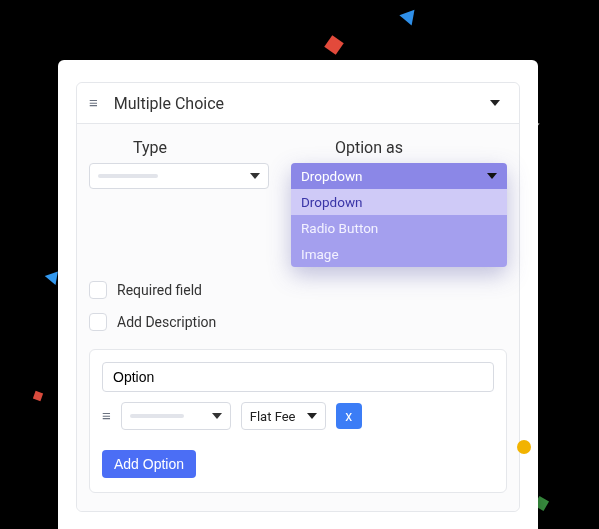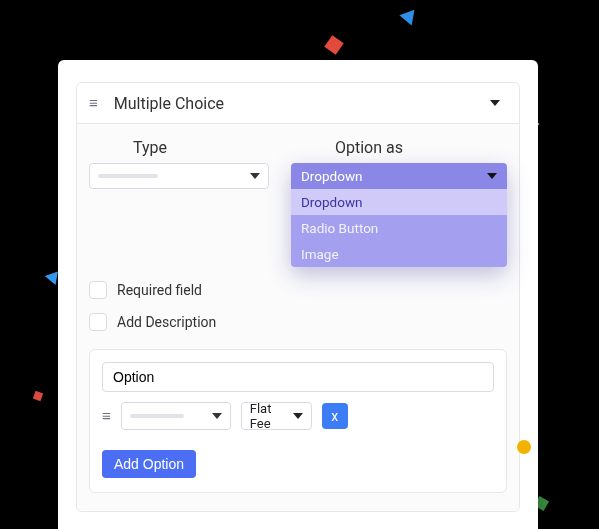--- a/index.html
+++ b/index.html
@@ -151,21 +151,21 @@
     display:flex; align-items:center; gap:10px; margin-top:10px;
   }
   .grip-sm { color:#6b7280; font-size:15px; }
   .sel-sm {
     height: 28px; border:1px solid #d8dbe2; border-radius:4px;
     background:#fff; display:flex; align-items:center; justify-content:space-between;
     padding:0 8px; font-size:13px; cursor:pointer;
   }
   .sel-sm.ph { width:110px; }
   .sel-sm.ph .ph-line{ width:54px; height:4px; background:#e2e4ea; border-radius:2px; }
-  .sel-sm.fee { width:71px; color:#222; }
+  .sel-sm.fee { width:85px; color:#222; }
   .num-in { width:62px; height:28px; border:1px solid #d8dbe2; border-radius:4px; padding:0 8px; font-size:13px; color:#9aa0ab; background:#fff; display:flex; align-items:center; justify-content:flex-end;}
   .x-btn { width:26px; height:26px; border-radius:4px; background:#3c7df6; color:#fff; display:flex; align-items:center; justify-content:center; font-size:14px; cursor:pointer; }
 
   .btn-add { margin-top:20px; background:#4b6ef5; }
 
 </style>
 </head>
 <body>
 
 <div class="shape tri tri-blue1"></div>

